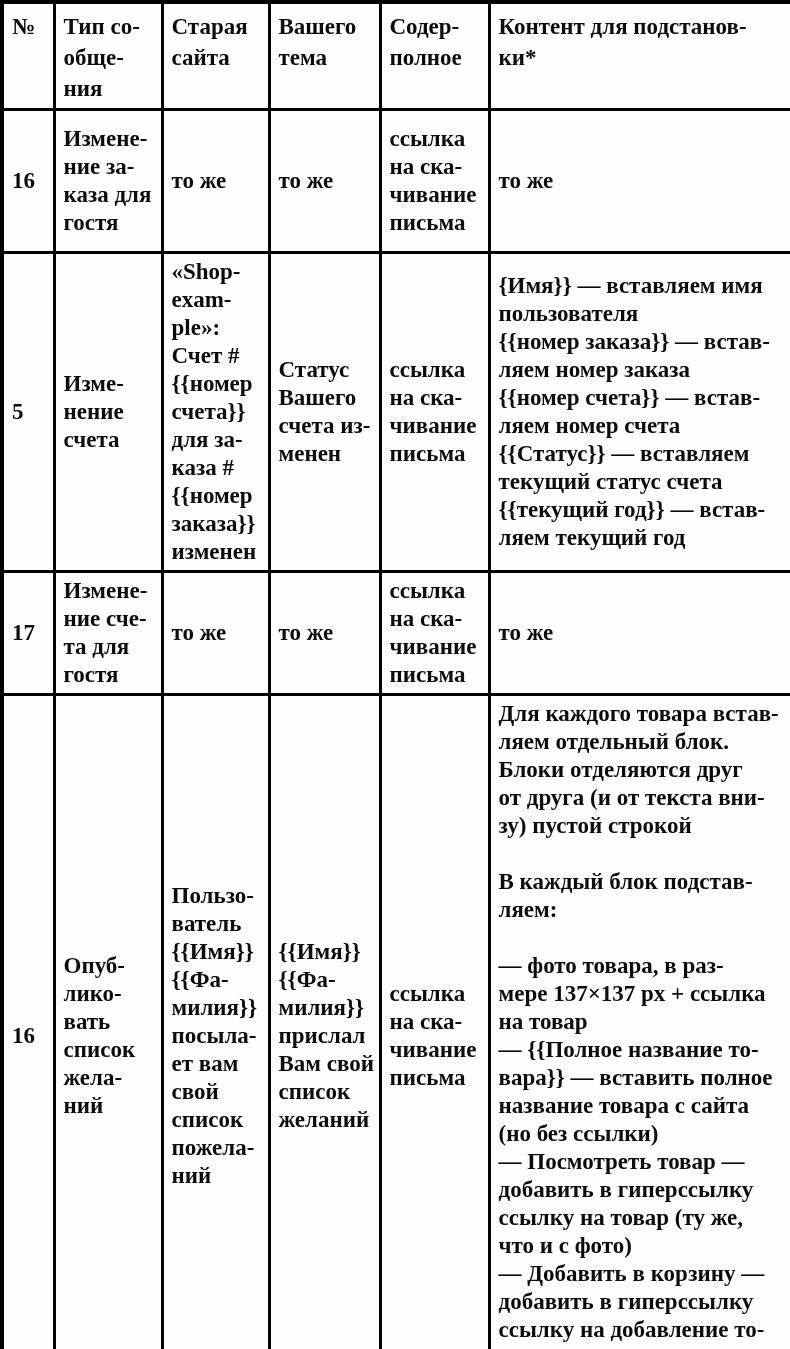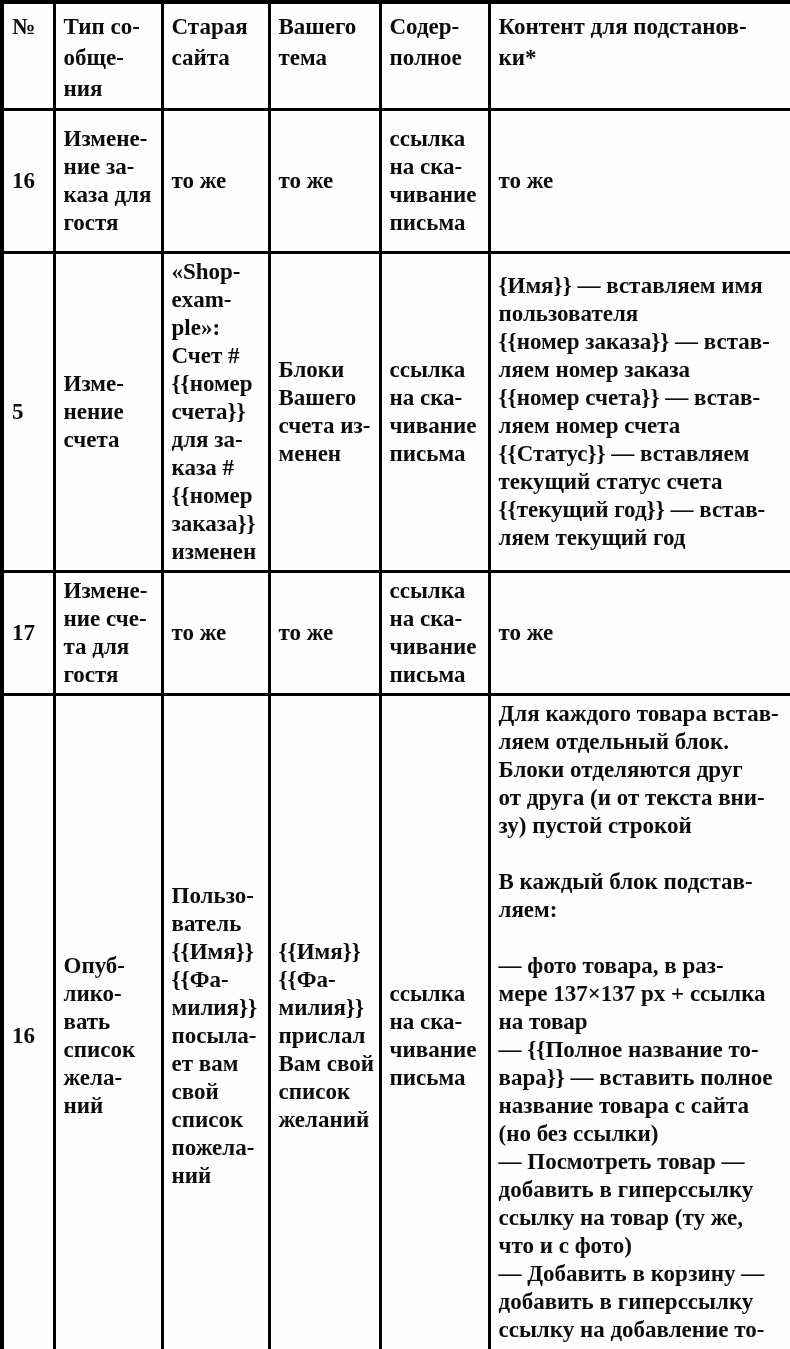--- a/index.html
+++ b/index.html
@@ -98,21 +98,21 @@
 exam-
 ple»:
 Счет #
 {{номер
 счета}}
 для за-
 каза #
 {{номер
 заказа}}
 изменен</td>
-      <td>Блоки
+      <td>Статус
 Вашего
 счета из-
 менен</td>
       <td>ссылка
 на ска-
 чивание
 письма</td>
       <td>{Имя}} — вставляем имя
 пользователя
 {{номер заказа}} — встав-

